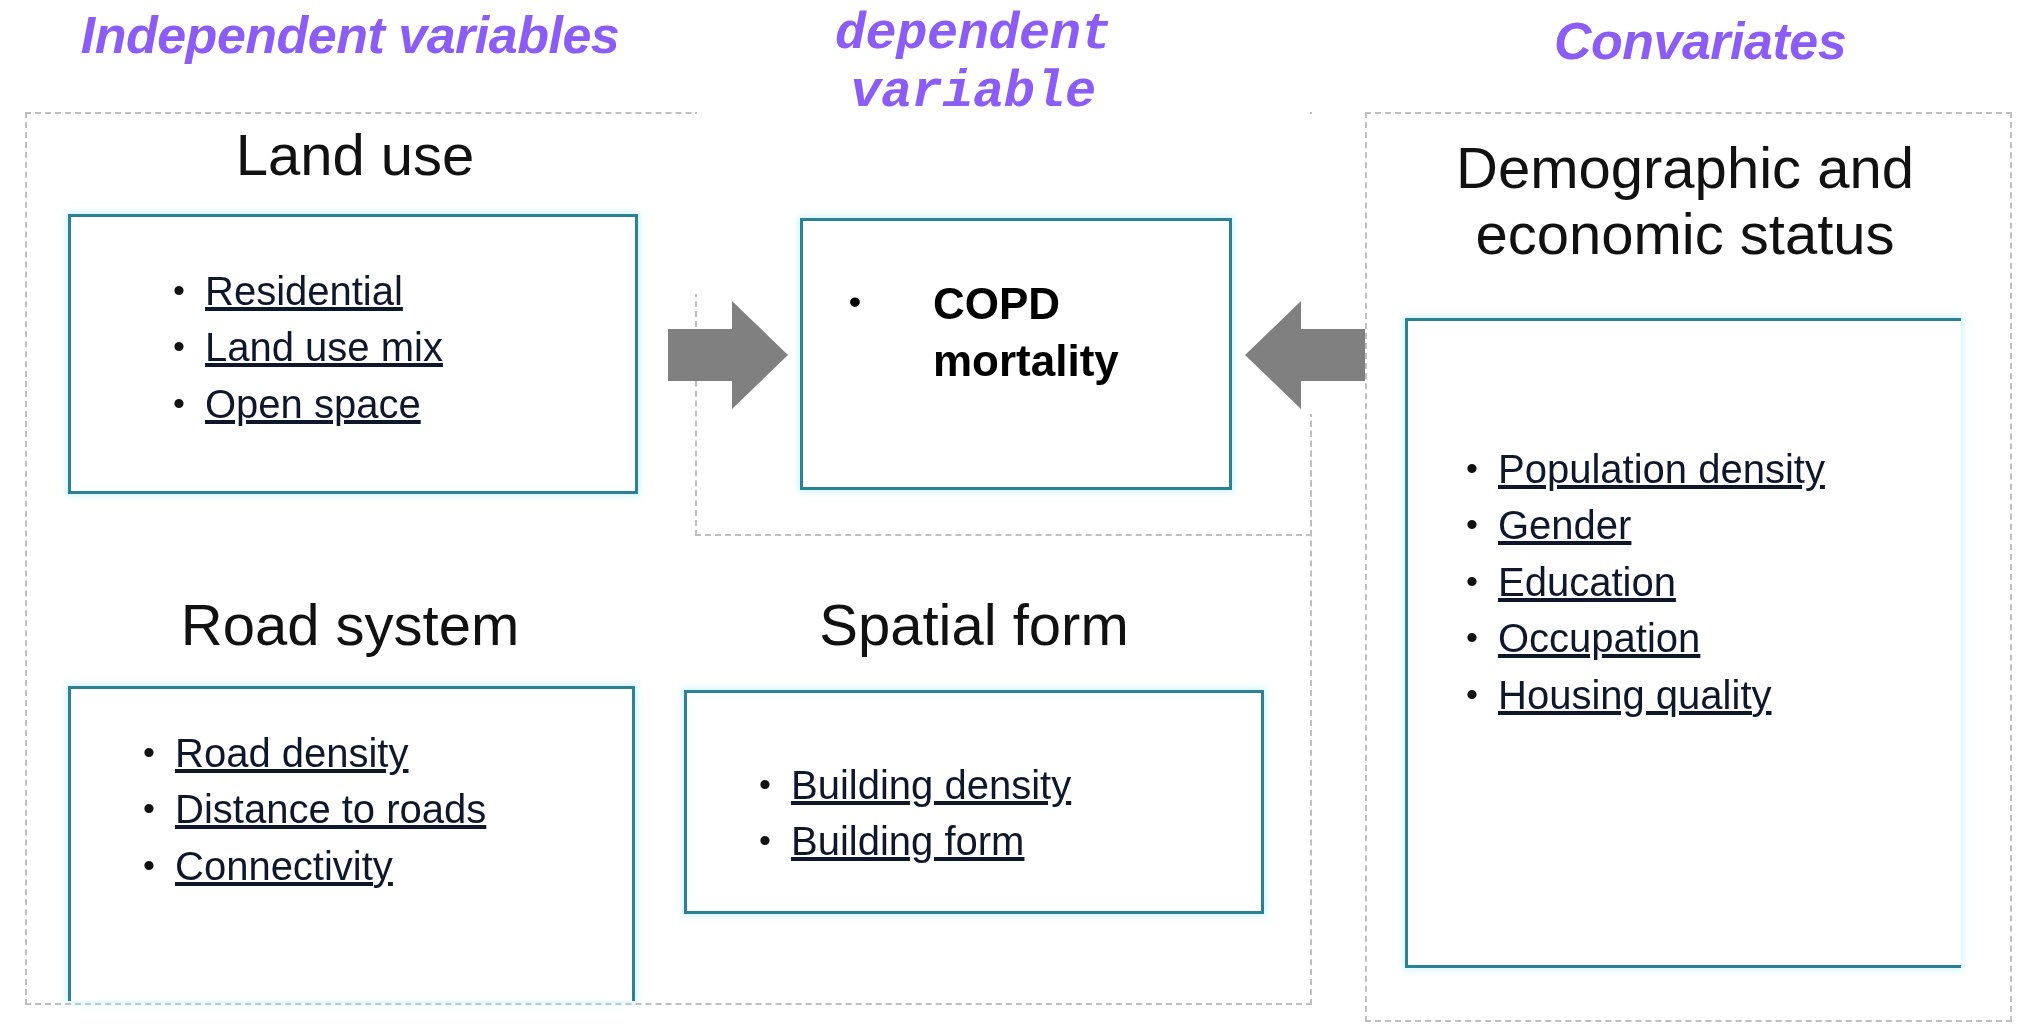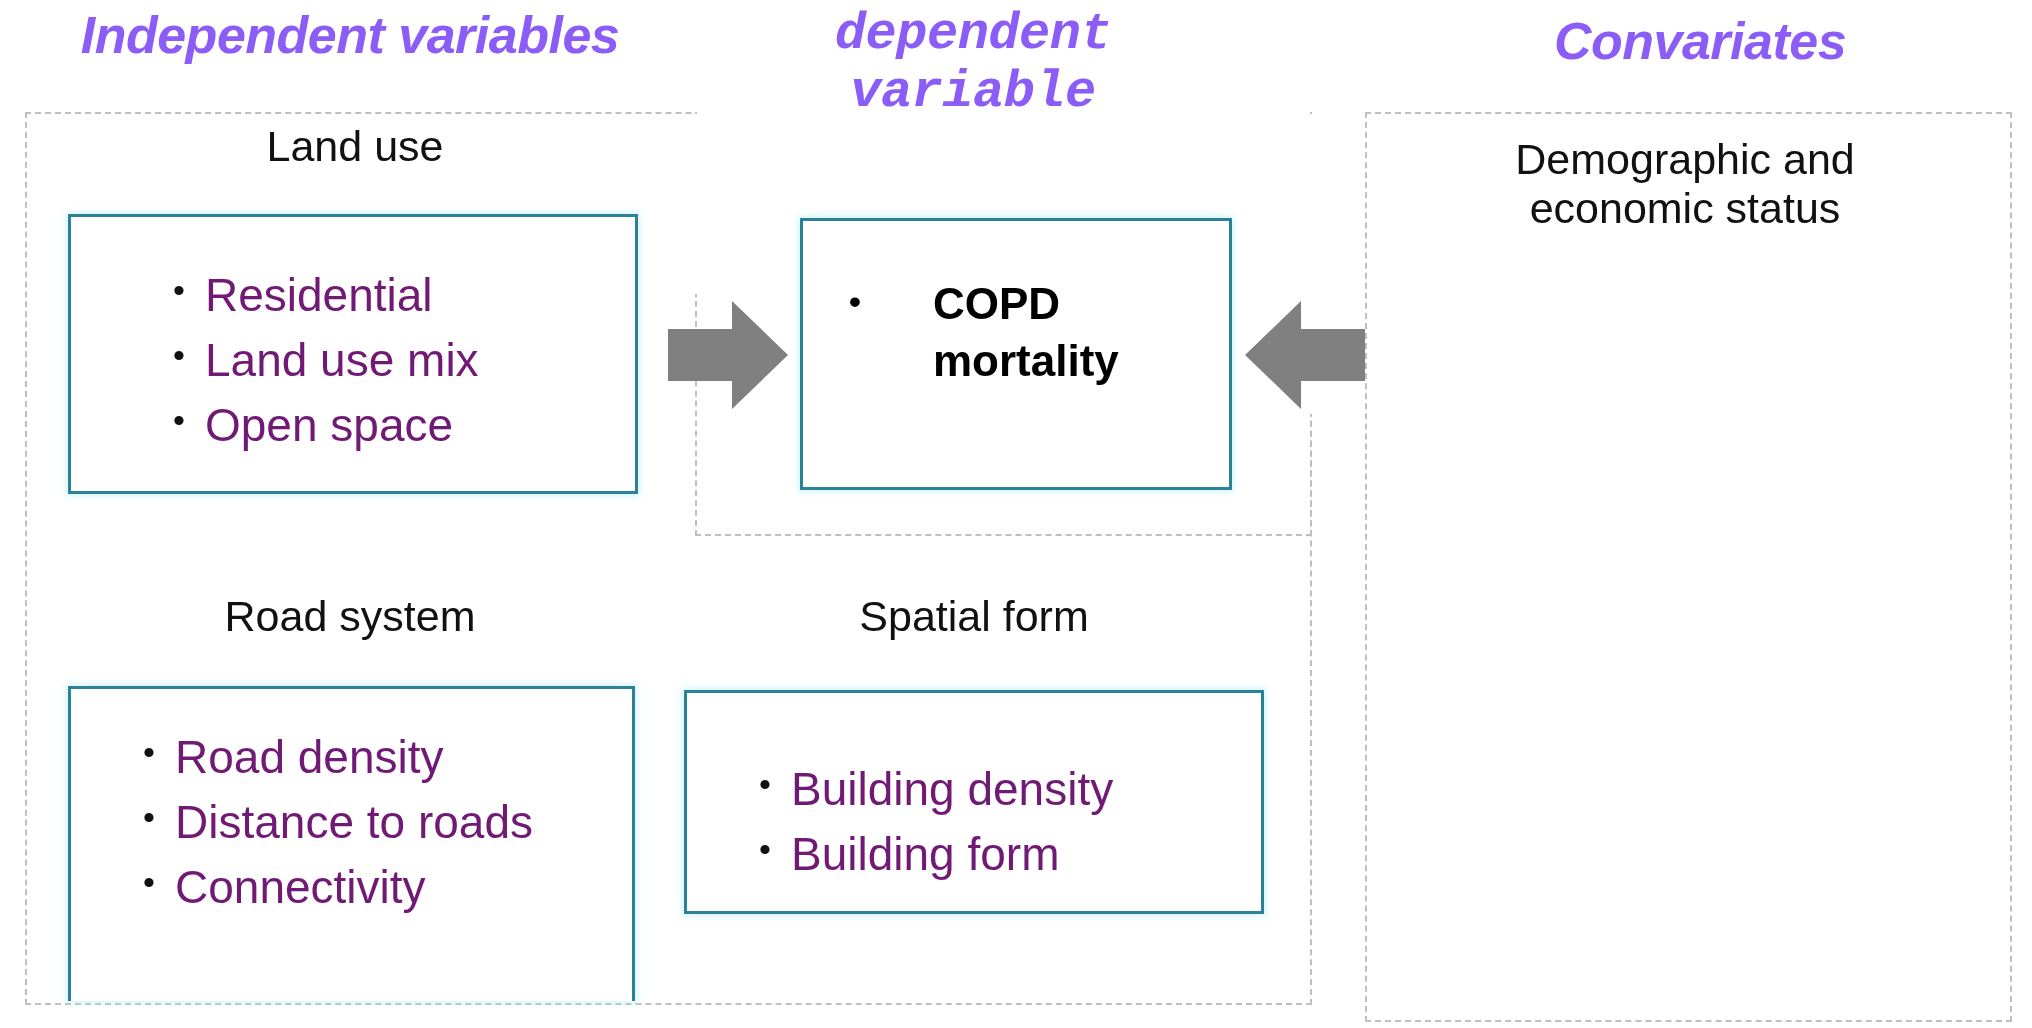--- a/index.html
+++ b/index.html
@@ -49,21 +49,21 @@
 
   
   .mask {
     position: absolute;
     background: #ffffff;
   }
 
   
   .panel-title {
     position: absolute;
-    font-size: 43px;
+    font-size: 58px;
     line-height: 1.14;
     color: #111111;
     text-align: center;
     font-weight: normal;
     white-space: pre-line;
   }
   #title-land-use   { left: 65px;   top: 122px; width: 580px; }
   #title-road       { left: 65px;   top: 592px; width: 570px; }
   #title-spatial    { left: 684px;  top: 592px; width: 580px; }
   #title-demo       { left: 1400px; top: 135px; width: 570px; }
@@ -100,25 +100,26 @@
   }
 
   
   ul.bullets {
     list-style: none;
     margin: 0;
     padding: 0;
   }
   ul.bullets li {
     position: relative;
-    font-size: 46px;
+    font-size: 40px;
     line-height: 1.41;
-    color: #701a75;
+    color: #0f172a;
     padding-left: 42px;
     white-space: nowrap;
+    text-decoration: underline;
   }
   ul.bullets li::before {
     content: "\2022";
     position: absolute;
     left: 10px;
     top: -1px;
     font-size: 34px;
     line-height: 1.7;
     color: #111111;
   }
@@ -206,20 +207,29 @@
   <div class="teal-box" id="box-copd">
     <div class="copd-wrap">
       <span class="copd-bullet">•</span>
       <span class="copd-text">COPD
 mortality</span>
     </div>
   </div>
 
   <div class="panel-title" id="title-demo">Demographic and
 economic status</div>
+  <div class="teal-box" id="box-demo">
+    <ul class="bullets">
+      <li>Population density</li>
+      <li>Gender</li>
+      <li>Education</li>
+      <li>Occupation</li>
+      <li>Housing quality</li>
+    </ul>
+  </div>
 
   <div class="block-arrow" id="arrow-left-to-center">
     <svg width="120" height="120" viewBox="0 0 120 120" aria-hidden="true">
       <polygon points="0,34 64,34 64,6 120,60 64,114 64,86 0,86" fill="#808080"></polygon>
     </svg>
   </div>
 
   <div class="block-arrow" id="arrow-right-to-center">
     <svg width="120" height="120" viewBox="0 0 120 120" aria-hidden="true">
       <polygon points="120,34 56,34 56,6 0,60 56,114 56,86 120,86" fill="#808080"></polygon>

